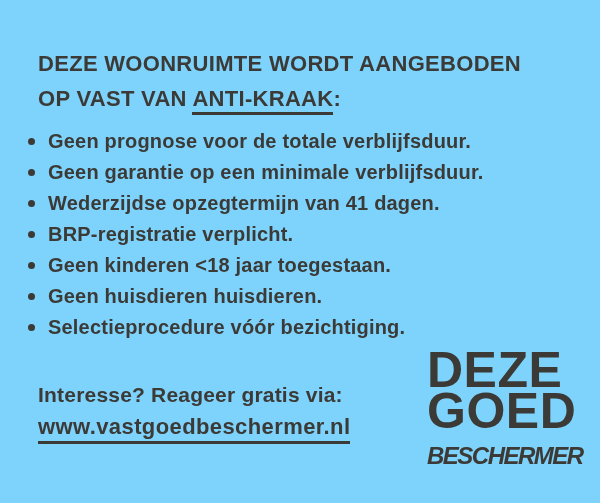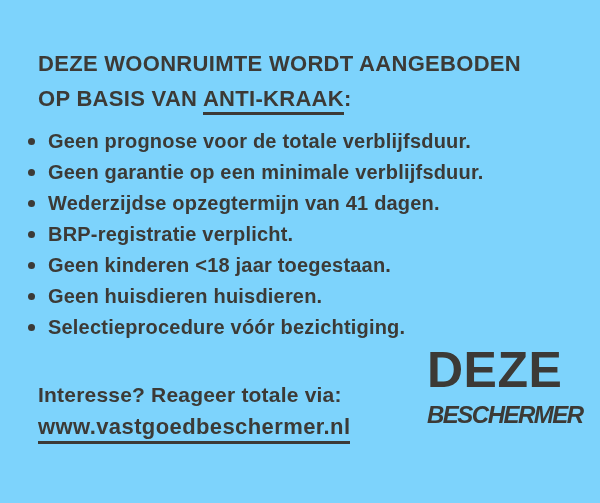--- a/index.html
+++ b/index.html
@@ -106,21 +106,21 @@
 </head>
 <body>
 
 <div class="poster">
 
   <div class="header">
     <div>
       <span>DEZE WOONRUIMTE WORDT AANGEBODEN</span>
     </div>
     <div>
-      <span>OP BASIS VAN </span><span class="underlined">ANTI-KRAAK</span><span>:</span>
+      <span>OP VAST VAN </span><span class="underlined">ANTI-KRAAK</span><span>:</span>
     </div>
   </div>
 
   <ul class="bullets">
     <li>
       <span class="dot"></span>
       <span>Geen prognose voor de totale verblijfsduur.</span>
     </li>
     <li>
       <span class="dot"></span>
@@ -141,22 +141,23 @@
     <li>
       <span class="dot"></span>
       <span>Geen huisdieren huisdieren.</span>
     </li>
     <li>
       <span class="dot"></span>
       <span>Selectieprocedure vóór bezichtiging.</span>
     </li>
   </ul>
 
-  <div class="cta">Interesse? Reageer totale via:</div>
+  <div class="cta">Interesse? Reageer gratis via:</div>
 
   <div class="url">www.vastgoedbeschermer.nl</div>
 
   <div class="logo">
     <div class="logo-line-big">DEZE</div>
+    <div class="logo-line-big">GOED</div>
     <div class="logo-line-small">BESCHERMER</div>
   </div>
 
 </div>
 
 </body></html>

